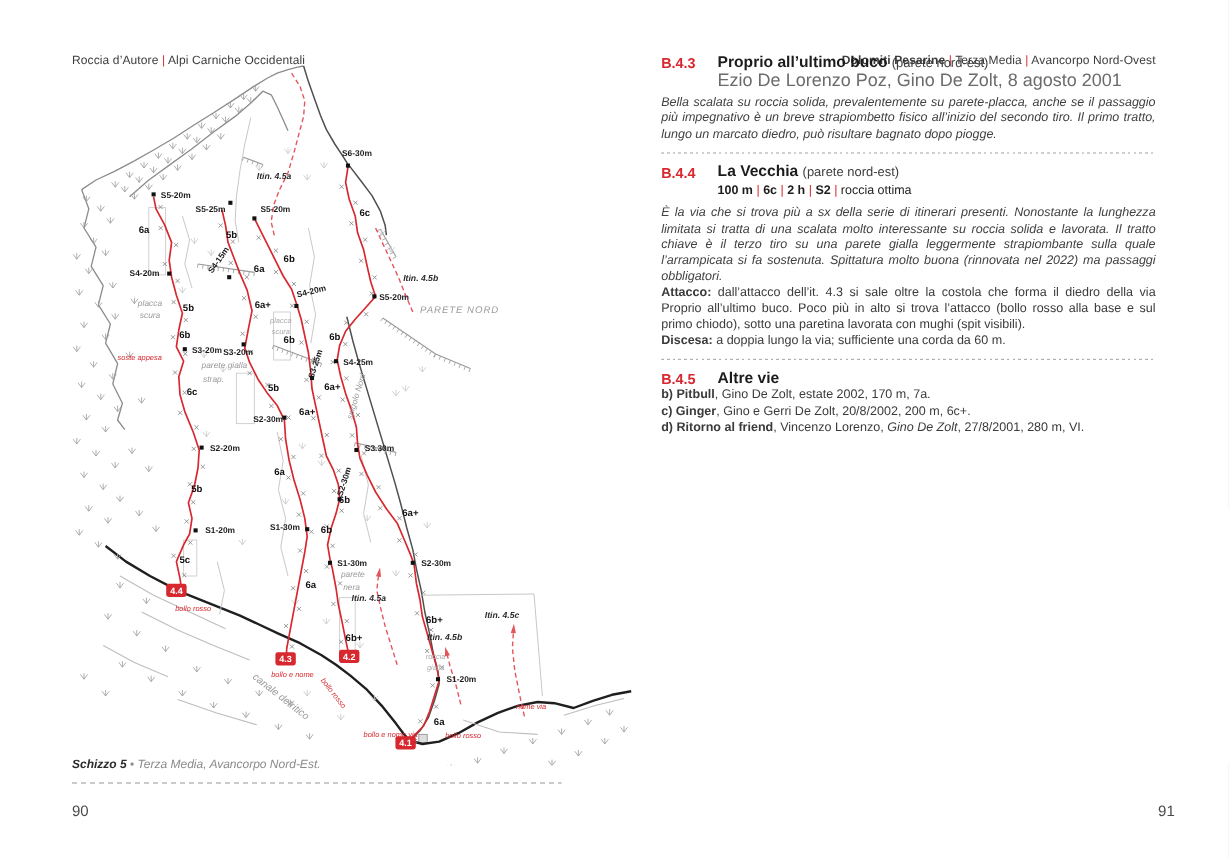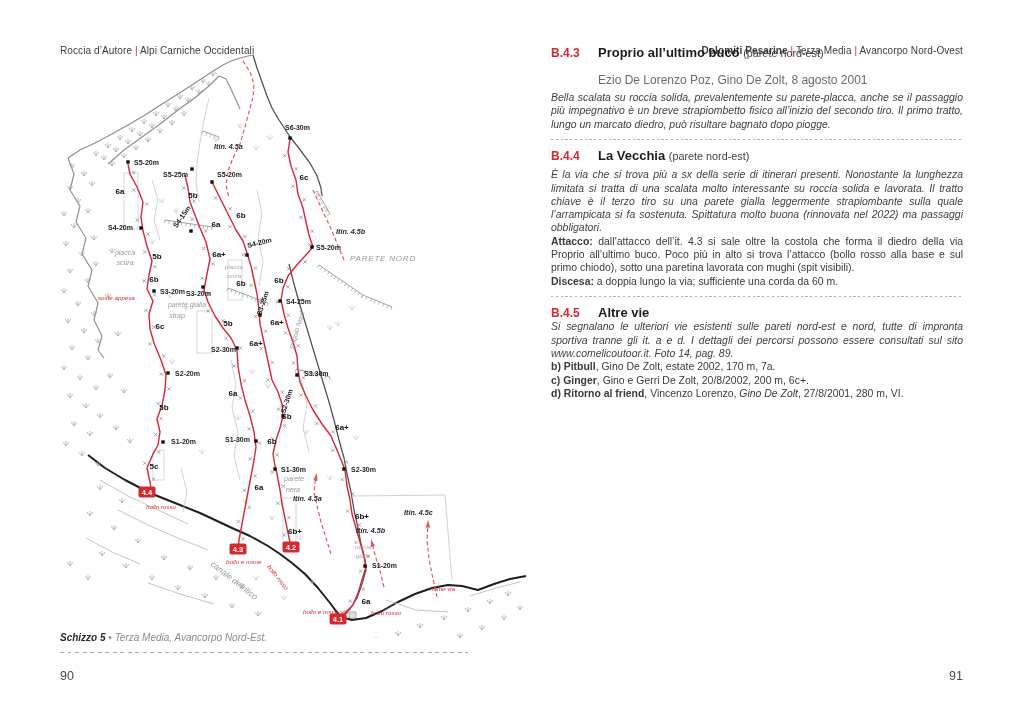--- a/index.html
+++ b/index.html
@@ -15,26 +15,26 @@
   .sp-g{color:#8a8a8a;}
   .sp-gi{color:#8a8a8a;font-style:italic;}
   .sp-t{font-size:13px;font-weight:700;color:#1c1c1c;}
   .sp-ts{font-size:10.8px;font-weight:400;color:#3d3d3d;}
   .topo{position:absolute;left:50px;top:53px;width:490px;height:585px;}
   .caption{position:absolute;left:60px;top:632px;font-size:10px;}
   .caption-rule{position:absolute;left:60px;top:652px;width:408px;height:1.4px;
     background:repeating-linear-gradient(90deg,#a8a8a8 0 4px,transparent 4px 7.5px);}
   .pagenum{position:absolute;top:669px;font-size:12.5px;color:#4a4a4a;}
   .pn-l{left:60px;}
-  .pn-r{right:61px;text-align:center;}
+  .pn-r{right:45px;text-align:center;}
   .rcol{position:absolute;left:551px;top:45px;width:412px;}
   .sec-head{display:grid;grid-template-columns:47px 1fr;}
   .sec-label{font-size:12px;font-weight:700;color:#d7282f;padding-top:1px;}
   .sec-title{line-height:14px;}
-  .authors{font-size:12px;line-height:12px;color:#6b6b6b;margin-top:14px;}
+  .authors{font-size:15px;line-height:12px;color:#6b6b6b;margin-top:2px;}
   .stats{font-size:10.4px;line-height:13px;margin-top:2px;color:#1c1c1c;}
   .para{font-size:10.45px;line-height:13.3px;text-align:justify;margin:0;color:#3a3a3a;}
   .para.first{margin-top:5px;}
   .desc{font-style:italic;color:#414141;}
   .dotted-rule{height:1.4px;margin:8px 0 8px;
     background:repeating-linear-gradient(90deg,#b0b0b0 0 2.2px,transparent 2.2px 4.8px);}
   
   .topo text{font-family:"Liberation Sans",sans-serif;}
   .t-outline{fill:none;stroke:#8c8c8c;stroke-width:1.1;stroke-linejoin:round;}
   .t-ridge{fill:none;stroke:#4f4f4f;stroke-width:1.25;stroke-linejoin:round;}
@@ -549,36 +549,36 @@
       </div>
       <p class="para desc first"><span class="sp-i">Bella scalata su roccia solida, prevalentemente su parete-placca, anche se il passaggio più impegnativo è un breve strapiombetto fisico all’inizio del secondo tiro. Il primo tratto, lungo un marcato diedro, può risultare bagnato dopo piogge.</span></p>
       <div class="dotted-rule"></div>
     </section>
 
     <section>
       <div class="sec-head">
         <span class="sec-label">B.4.4</span>
         <div>
           <div class="sec-title"><span class="sp-t">La Vecchia </span><span class="sp-ts">(parete nord-est)</span></div>
+          <div class="stats"><span class="sp-b">100 m</span><span class="sp-p"> | </span><span class="sp-b">6c</span><span class="sp-p"> | </span><span class="sp-b">2 h</span><span class="sp-p"> | </span><span class="sp-b">S2</span><span class="sp-p"> | </span><span class="sp-r">roccia ottima</span></div>
         </div>
       </div>
       <p class="para desc first"><span class="sp-i">È la via che si trova più a sx della serie di itinerari presenti. Nonostante la lunghezza limitata si tratta di una scalata molto interessante su roccia solida e lavorata. Il tratto chiave è il terzo tiro su una parete gialla leggermente strapiombante sulla quale l’arrampicata si fa sostenuta. Spittatura molto buona (rinnovata nel 2022) ma passaggi obbligatori.</span></p>
       <p class="para"><span class="sp-b">Attacco:</span><span class="sp-r"> dall’attacco dell’it. 4.3 si sale oltre la costola che forma il diedro della via Proprio all’ultimo buco. Poco più in alto si trova l’attacco (bollo rosso alla base e sul primo chiodo), sotto una paretina lavorata con mughi (spit visibili).</span></p>
       <p class="para"><span class="sp-b">Discesa:</span><span class="sp-r"> a doppia lungo la via; sufficiente una corda da 60 m.</span></p>
       <div class="dotted-rule"></div>
     </section>
 
     <section>
       <div class="sec-head">
         <span class="sec-label">B.4.5</span>
         <div>
           <div class="sec-title"><span class="sp-t">Altre vie</span></div>
         </div>
       </div>
-      <p class="para desc"><span class="sp-i">Si segnalano le ulteriori vie esistenti sulle pareti nord-est e nord, tutte di impronta sportiva tranne gli it. a e d. I dettagli dei percorsi possono essere consultati sul sito www.comelicoutoor.it. Foto 14, pag. 89.</span></p>
       <p class="para"><span class="sp-b">b) Pitbull</span><span class="sp-r">, Gino De Zolt, estate 2002, 170 m, 7a.</span></p>
       <p class="para"><span class="sp-b">c) Ginger</span><span class="sp-r">, Gino e Gerri De Zolt, 20/8/2002, 200 m, 6c+.</span></p>
       <p class="para"><span class="sp-b">d) Ritorno al friend</span><span class="sp-r">, Vincenzo Lorenzo, </span><span class="sp-i">Gino De Zolt</span><span class="sp-r">, 27/8/2001, 280 m, VI.</span></p>
     </section>
 
   </div>
 
   <div class="pagenum pn-l">90</div>
   <div class="pagenum pn-r">91</div>
 

